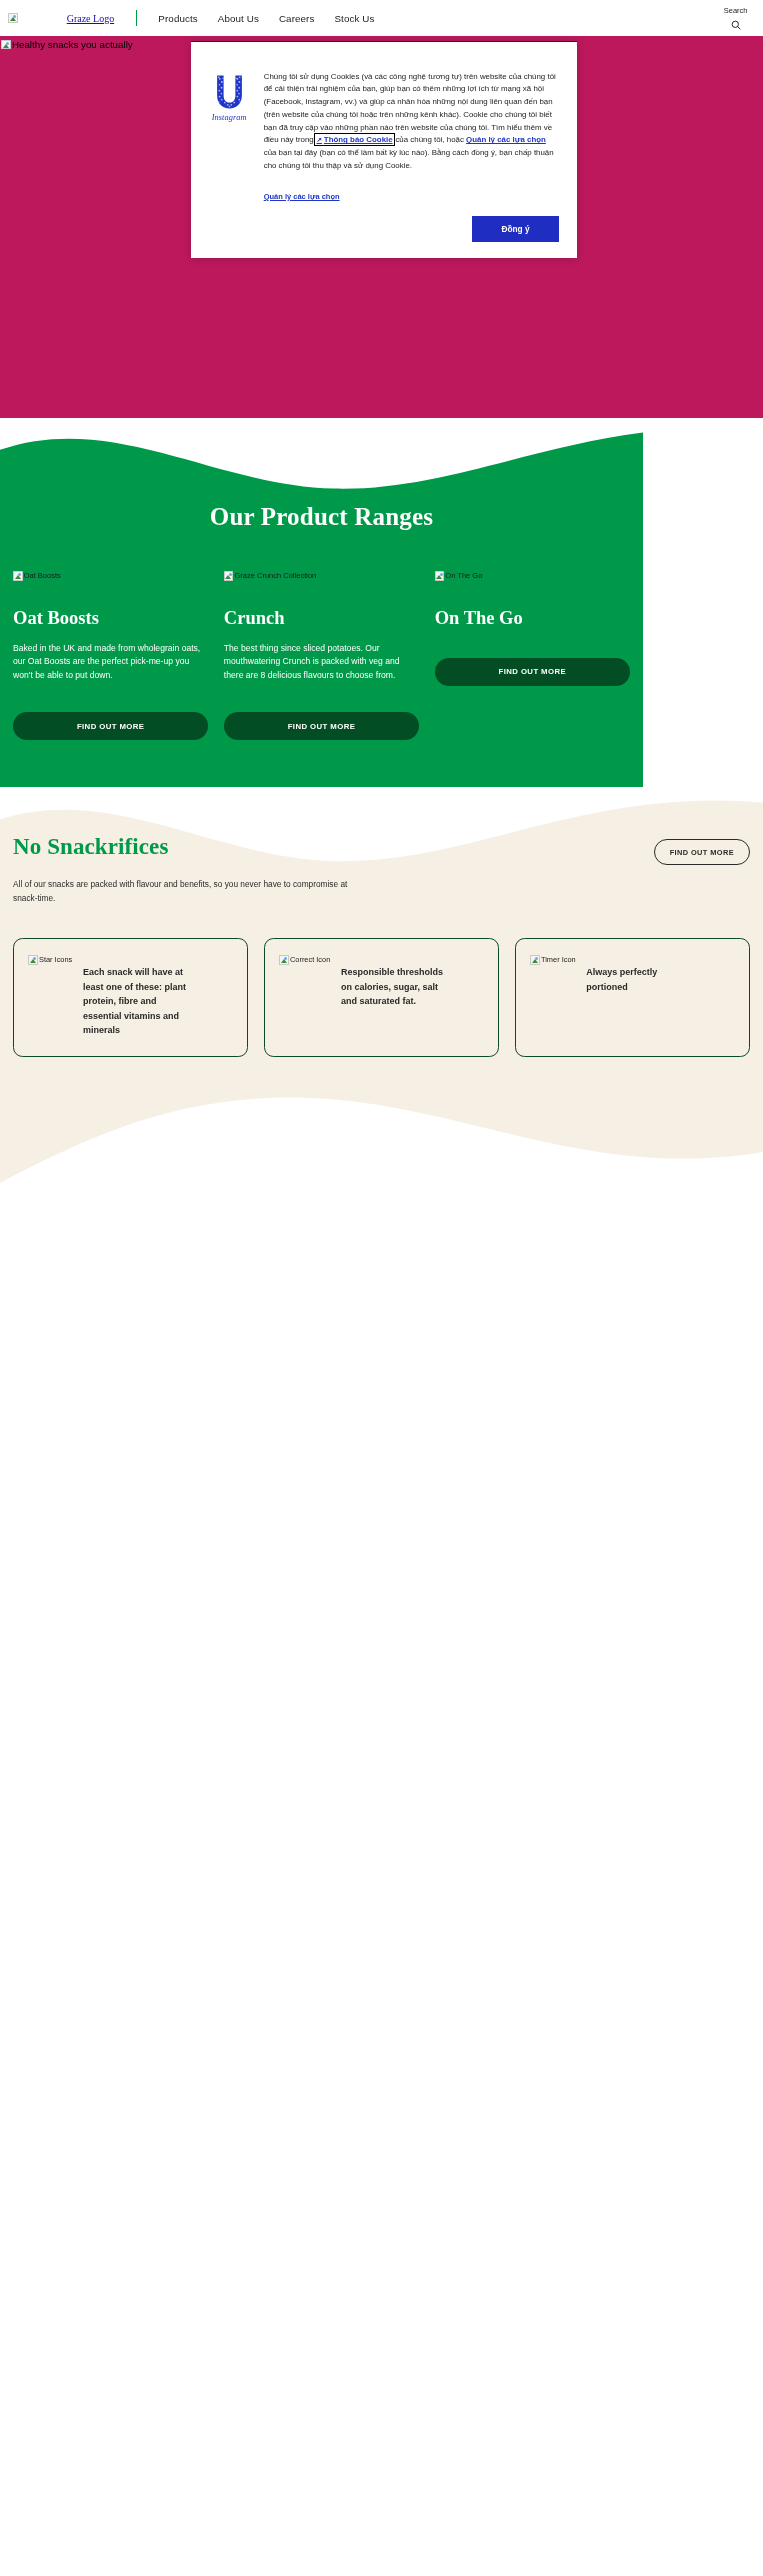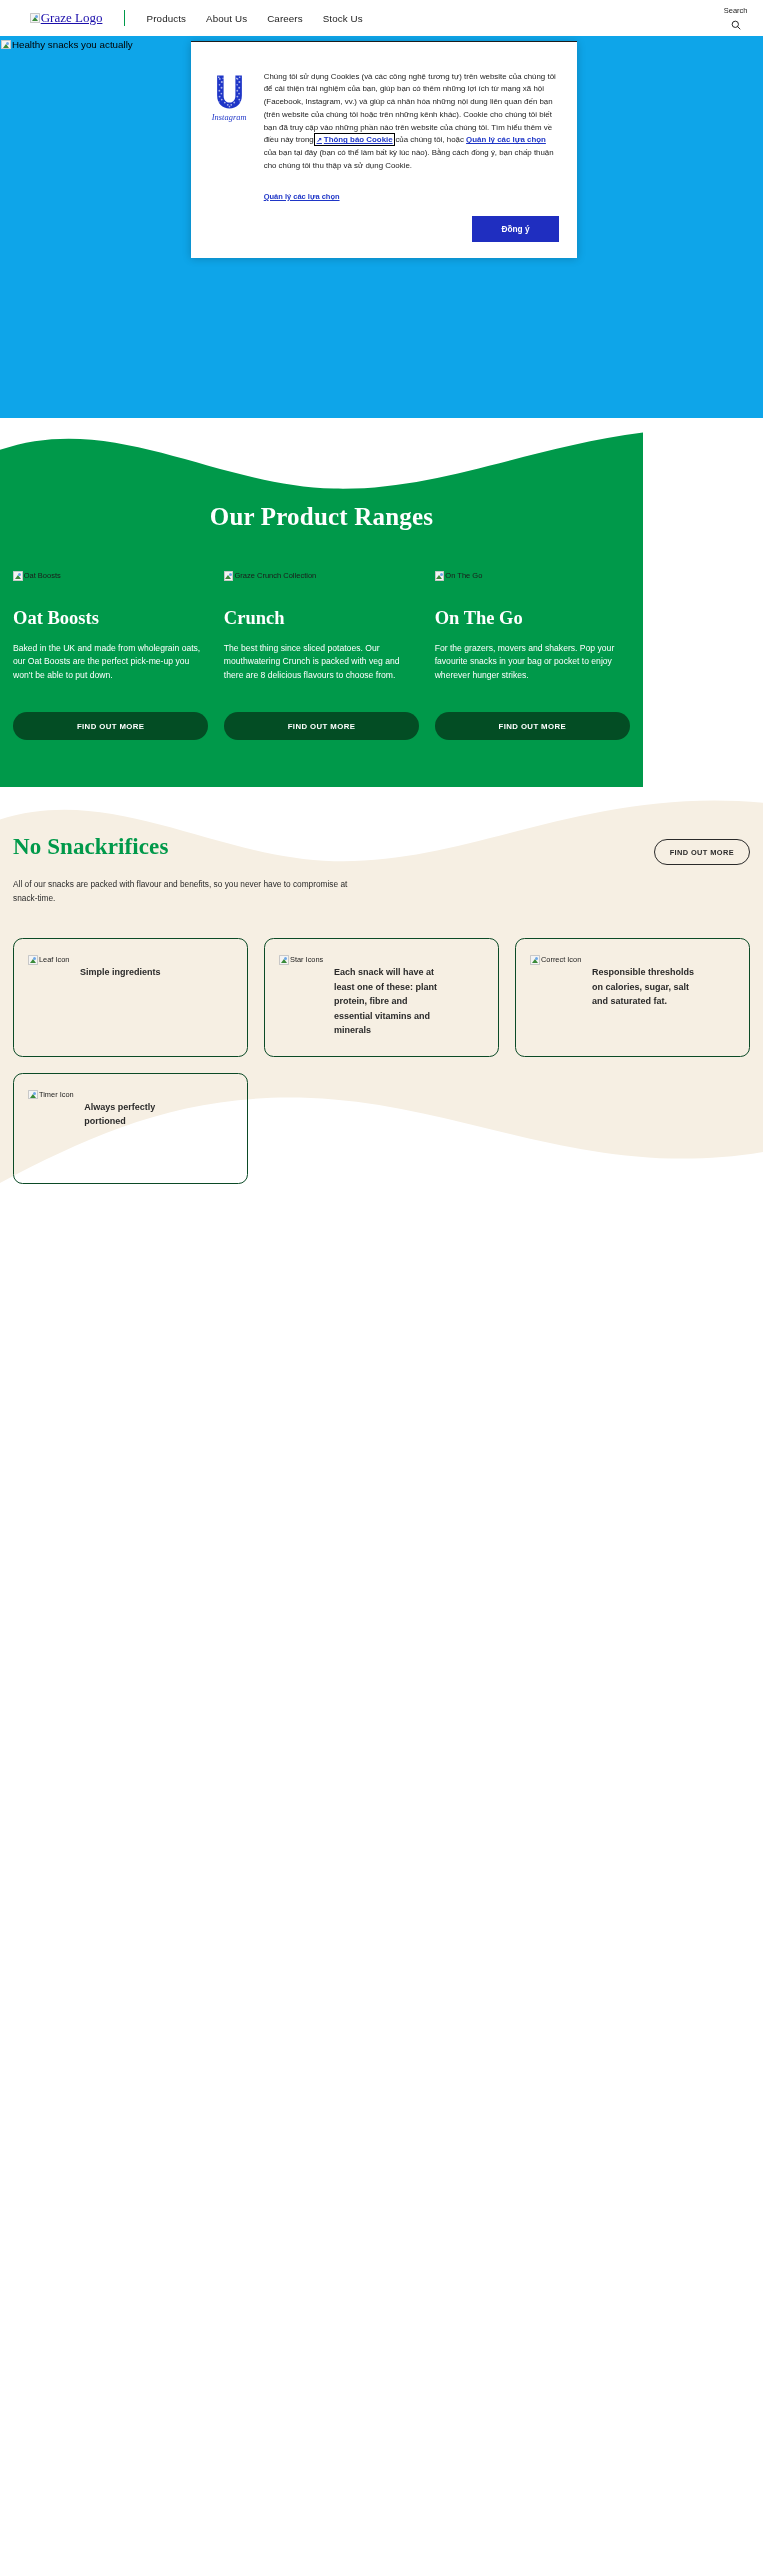--- a/index.html
+++ b/index.html
@@ -23,28 +23,29 @@
     top: 0; left: 0;
     width: 763px;
     height: 36px;
     background: #ffffff;
     display: flex;
     align-items: center;
     z-index: 5;
   }
 
   .logo-link {
-    margin-left: 30px;
+    margin-left: 8px;
     display: inline-flex;
     align-items: center;
     color: #1a0dab;
     text-decoration: underline;
-    font-size: 13px;
+    font-size: 10px;
     font-family: "Liberation Serif", serif;
     white-space: nowrap;
+    gap: 48px;
   }
 
   .broken-img {
     display: inline-block;
     width: 9.5px;
     height: 9.5px;
     flex: 0 0 9.5px;
     margin-right: 1.2px;
     vertical-align: -1.8px;
     position: relative;
@@ -102,21 +103,21 @@
   }
   .search-label { font-size: 7.5px; color: #232323; }
   .search-icon svg { display: block; }
 
   
   .hero {
     position: absolute;
     top: 36px; left: 0;
     width: 763px;
     height: 382px;
-    background: #0ea5e9;
+    background: #be185d;
   }
   .hero-img-alt {
     position: absolute;
     top: 3px; left: 1.2px;
     display: inline-flex;
     align-items: center;
     font-size: 9.8px;
     font-family: "Liberation Sans", sans-serif;
     color: #000;
     white-space: nowrap;
@@ -464,47 +465,39 @@
         <p class="range-desc">The best thing since sliced potatoes. Our mouthwatering Crunch is packed with veg and there are 8 delicious flavours to choose from.</p>
         <button class="range-btn">FIND OUT MORE</button>
       </div>
 
       <div class="range-card">
         <span class="range-img-alt">
           <span class="broken-img"></span>
           <span>On The Go</span>
         </span>
         <h3 class="range-name">On The Go</h3>
-        <p class="range-desc">For the grazers, movers and shakers. Pop your favourite snacks in your bag or pocket to enjoy wherever hunger strikes.</p>
         <button class="range-btn">FIND OUT MORE</button>
       </div>
     </div>
   </div>
 </section>
 
 <section class="snack-section">
   <svg class="snack-bg" viewBox="0 0 1280 960" preserveAspectRatio="none">
     <path d="M0,130 C190,70 360,195 560,200 C790,206 980,75 1280,102 L1280,688 C1000,735 800,620 560,600 C330,581 170,650 0,740 Z" fill="#f6efe3"></path>
   </svg>
 
   <div class="snack-inner">
     <div class="snack-head">
       <h2 class="snack-title">No Snackrifices</h2>
       <button class="snack-cta">FIND OUT MORE</button>
     </div>
     <p class="snack-sub">All of our snacks are packed with flavour and benefits, so you never have to compromise at snack-time.</p>
 
     <div class="benefit-grid">
-      <div class="benefit-card">
-        <span class="benefit-icon-alt">
-          <span class="broken-img"></span>
-          <span>Leaf Icon</span>
-        </span>
-        <p class="benefit-text">Simple ingredients</p>
-      </div>
 
 
 
       <div class="benefit-card">
         <span class="benefit-icon-alt">
           <span class="broken-img"></span>
           <span>Star Icons</span>
         </span>
         <p class="benefit-text">Each snack will have at least one of these: plant protein, fibre and essential vitamins and minerals</p>
       </div>

